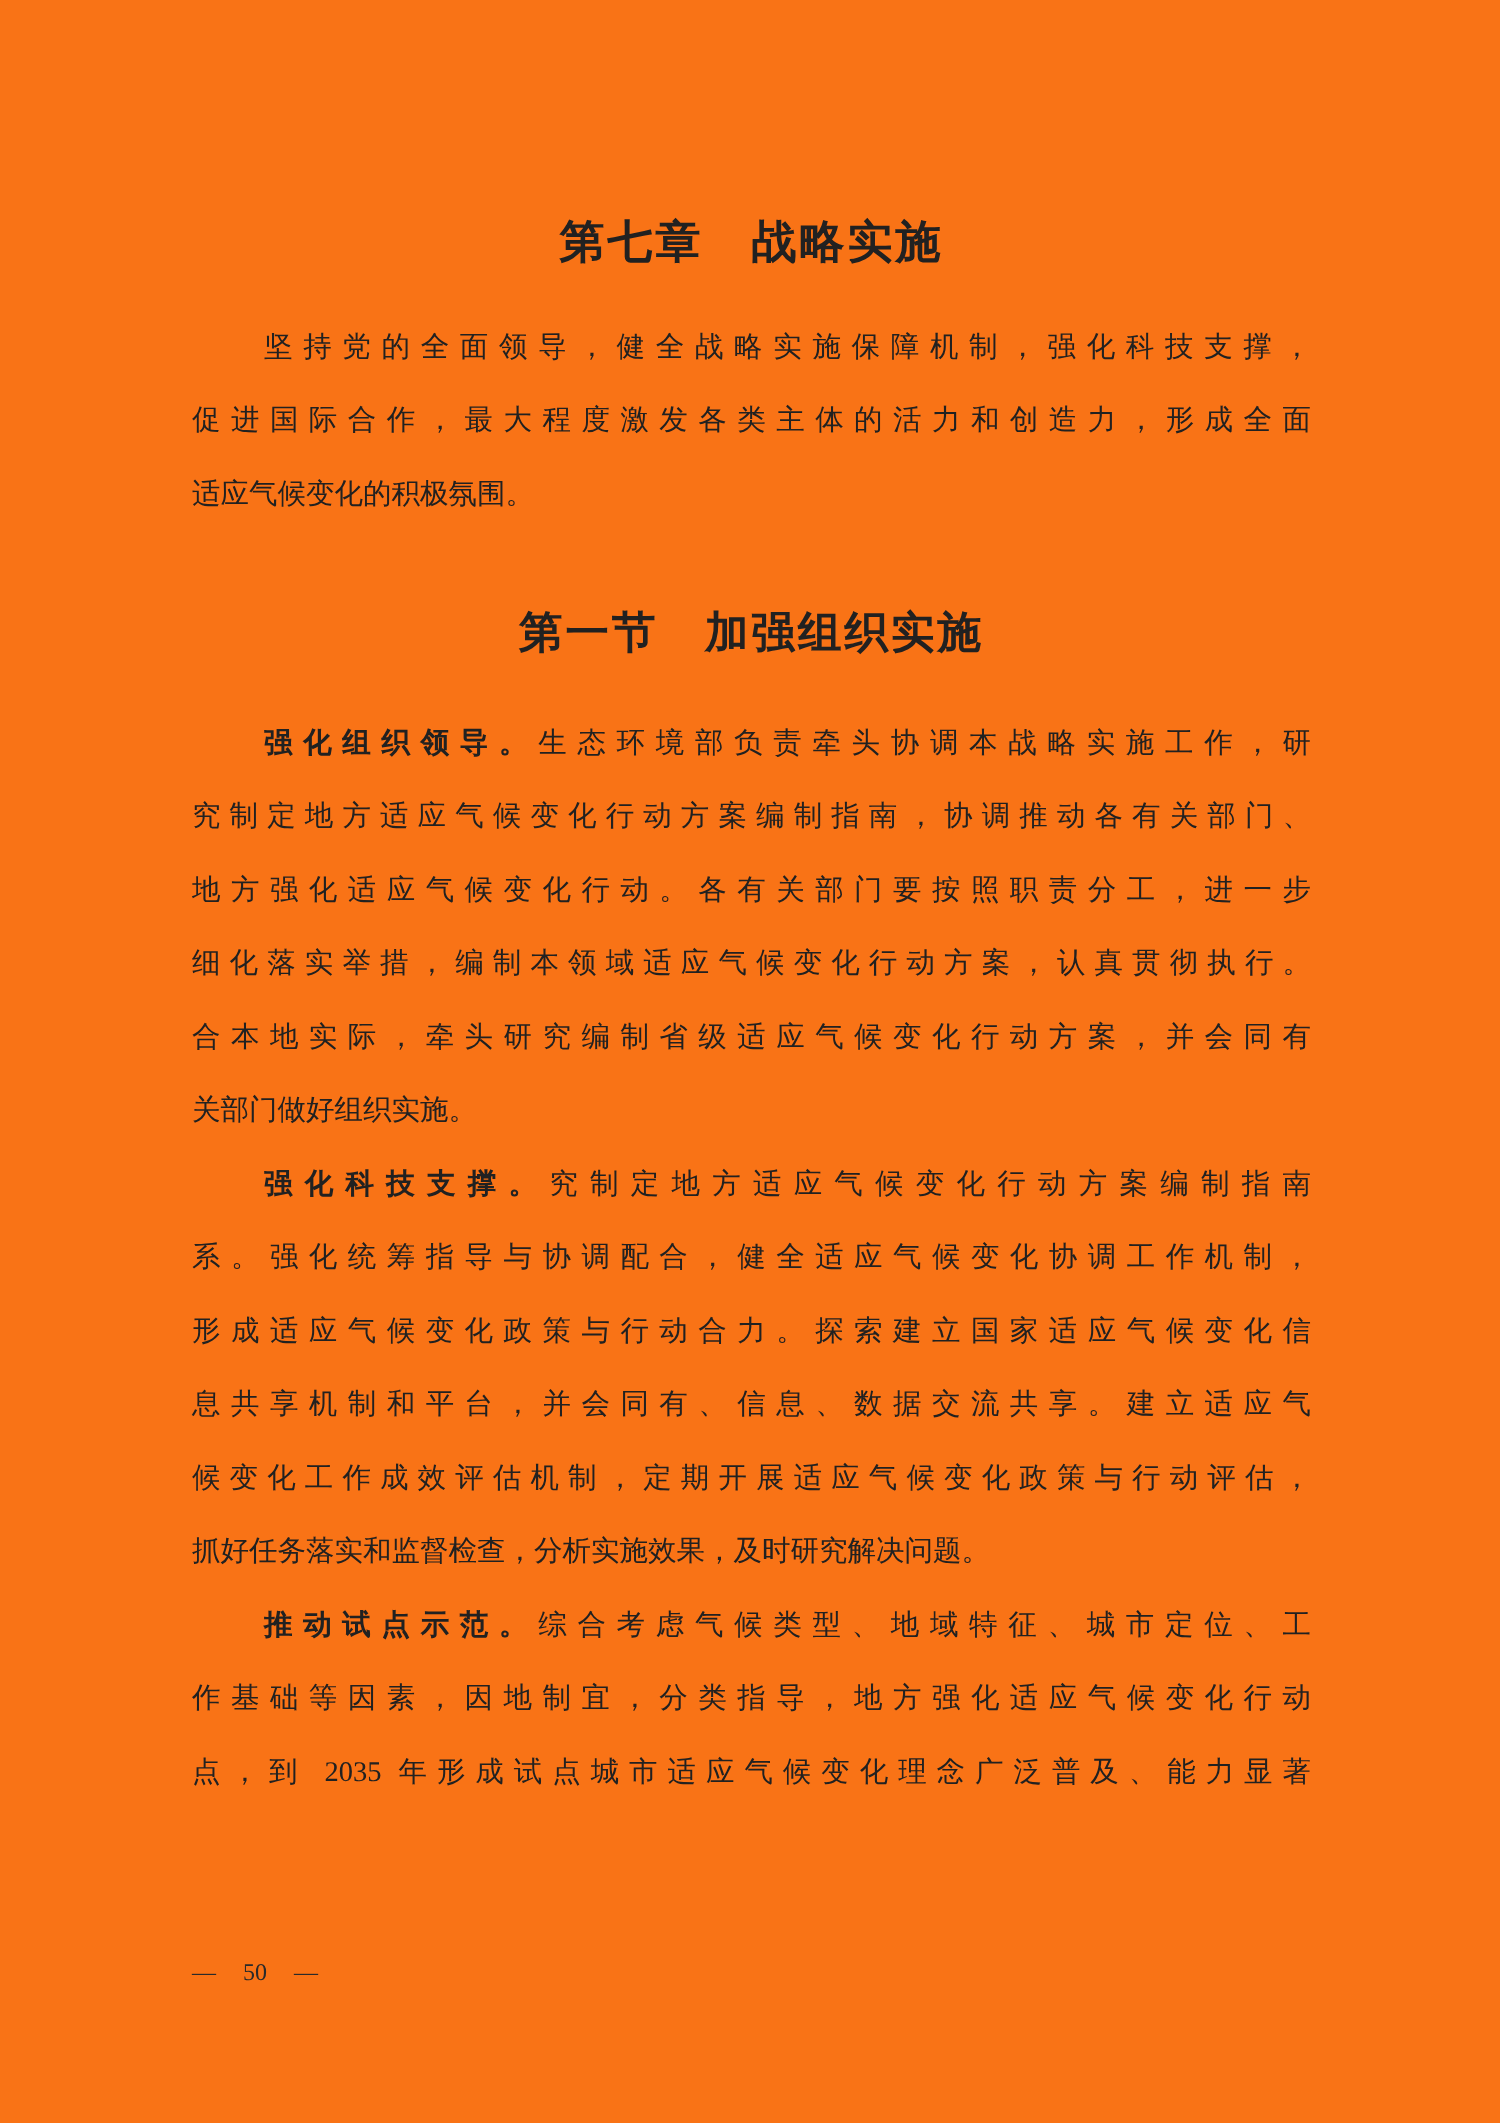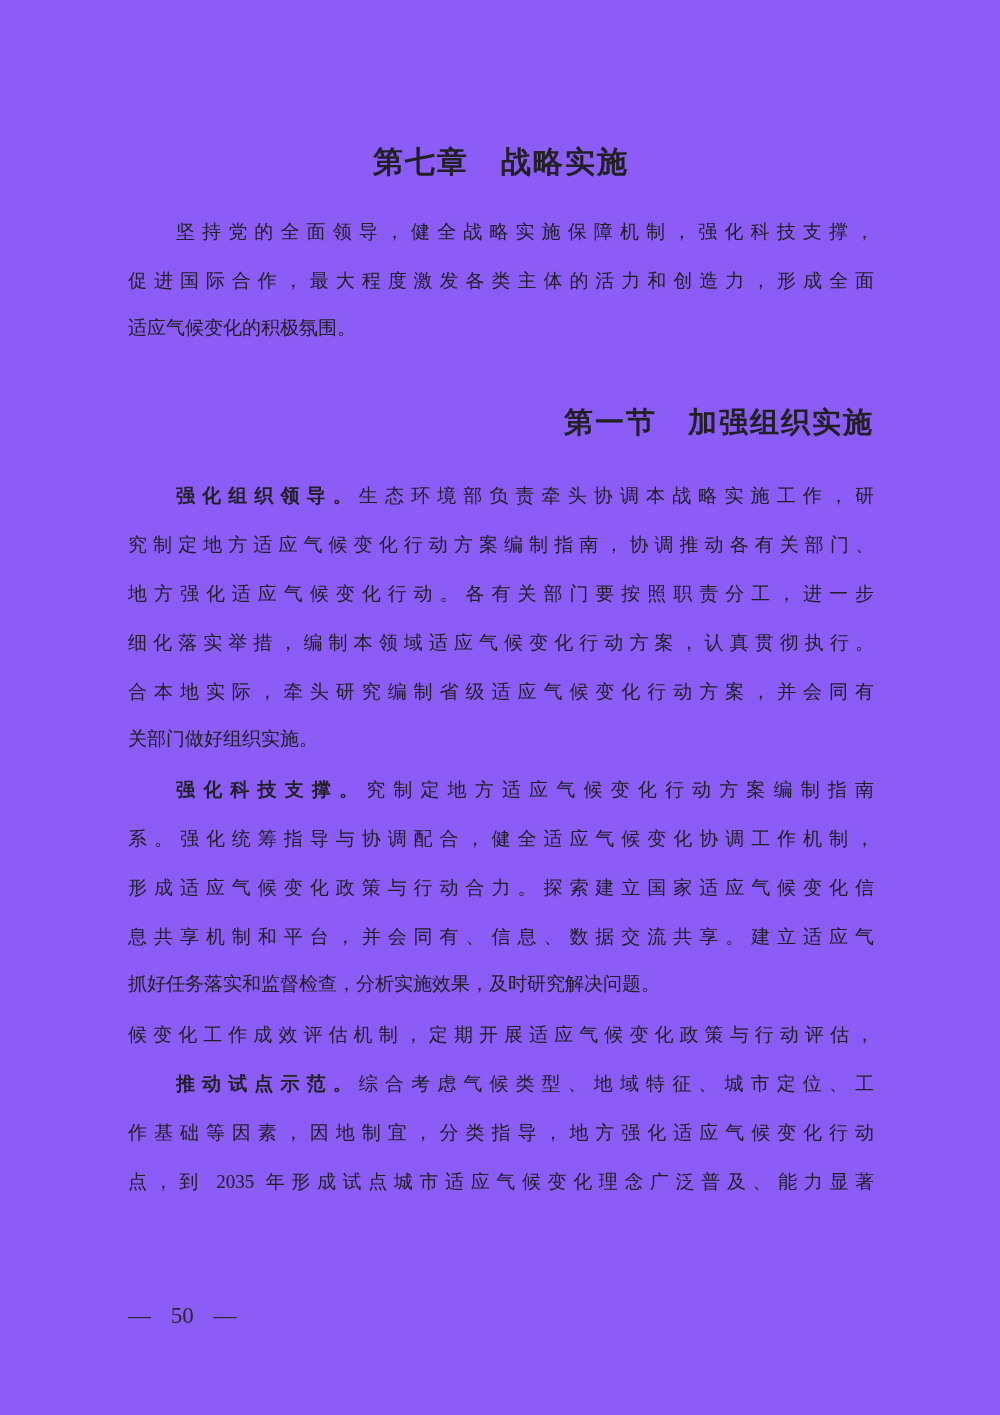--- a/index.html
+++ b/index.html
@@ -35,21 +35,21 @@
     text-align: center;
     font-family: "Liberation Sans", "DejaVu Sans", sans-serif;
     letter-spacing: 2px;
   }
   .section-title {
     margin: 50px 0 31px 0;
     font-size: 29px;
     line-height: 36px;
     height: 36px;
     font-weight: 700;
-    text-align: right;
+    text-align: center;
     font-family: "Liberation Serif", "DejaVu Serif", serif;
     letter-spacing: 2px;
   }
   .para {
     margin: 0;
   }
   .line {
     height: 49px;
     line-height: 49px;
     font-size: 19px;
@@ -57,46 +57,45 @@
     text-align-last: justify;
     white-space: nowrap;
     overflow: visible;
   }
   .line.indent {
     text-indent: 48px;
   }
   .line.endline {
     text-align: center;
     text-align-last: left;
-    font-family: Liberation Mono, monospace;
   }
   .lead {
     font-weight: 700;
     font-family: "Liberation Sans", "DejaVu Sans", sans-serif;
   }
   .page-number {
     position: absolute;
     left: 128px;
     top: 1301px;
-    font-size: 23px;
+    font-size: 16px;
     line-height: 30px;
     color: #2a2a2a;
   }
   .page-number .dash {
     display: inline-block;
   }
   .page-number .num {
     display: inline-block;
     margin: 0 14px;
   }
 </style>
 </head>
 <body>
 
-<div class="page" style="background: #8b5cf6; color: rgb(33, 33, 33);">
+<div class="page" style="background: #f97316; color: rgb(33, 33, 33);">
   <div class="content">
     <h1 class="chapter-title">第七章　战略实施</h1>
 
     <div class="para" id="para-intro">
         <div class="line indent"><span class="run">坚持党的全面领导，健全战略实施保障机制，强化科技支撑，</span></div>
         <div class="line"><span class="run">促进国际合作，最大程度激发各类主体的活力和创造力，形成全面</span></div>
         <div class="line endline"><span class="run">适应气候变化的积极氛围。</span></div>
       </div>
 
     <h2 class="section-title">第一节　加强组织实施</h2>
@@ -108,22 +107,22 @@
           <div class="line"><span class="run">地方强化适应气候变化行动。各有关部门要按照职责分工，进一步</span></div>
           <div class="line"><span class="run">细化落实举措，编制本领域适应气候变化行动方案，认真贯彻执行。</span></div>
           <div class="line"><span class="run">合本地实际，牵头研究编制省级适应气候变化行动方案，并会同有</span></div>
           <div class="line endline"><span class="run">关部门做好组织实施。</span></div>
         </div>
         <div class="para">
           <div class="line indent"><span class="lead">强化科技支撑。</span><span class="run">究制定地方适应气候变化行动方案编制指南</span></div>
           <div class="line"><span class="run">系。强化统筹指导与协调配合，健全适应气候变化协调工作机制，</span></div>
           <div class="line"><span class="run">形成适应气候变化政策与行动合力。探索建立国家适应气候变化信</span></div>
           <div class="line"><span class="run">息共享机制和平台，并会同有、信息、数据交流共享。建立适应气</span></div>
+          <div class="line"><span class="run">候变化工作成效评估机制，定期开展适应气候变化政策与行动评估，</span></div>
           <div class="line endline"><span class="run">抓好任务落实和监督检查，分析实施效果，及时研究解决问题。</span></div>
-          <div class="line"><span class="run">候变化工作成效评估机制，定期开展适应气候变化政策与行动评估，</span></div>
         </div>
         <div class="para">
           <div class="line indent"><span class="lead">推动试点示范。</span><span class="run">综合考虑气候类型、地域特征、城市定位、工</span></div>
           <div class="line"><span class="run">作基础等因素，因地制宜，分类指导，地方强化适应气候变化行动</span></div>
           <div class="line"><span class="run">点，到 2035 年形成试点城市适应气候变化理念广泛普及、能力显著</span></div>
         </div>
       </div>
   </div>
 
   <div class="page-number">

